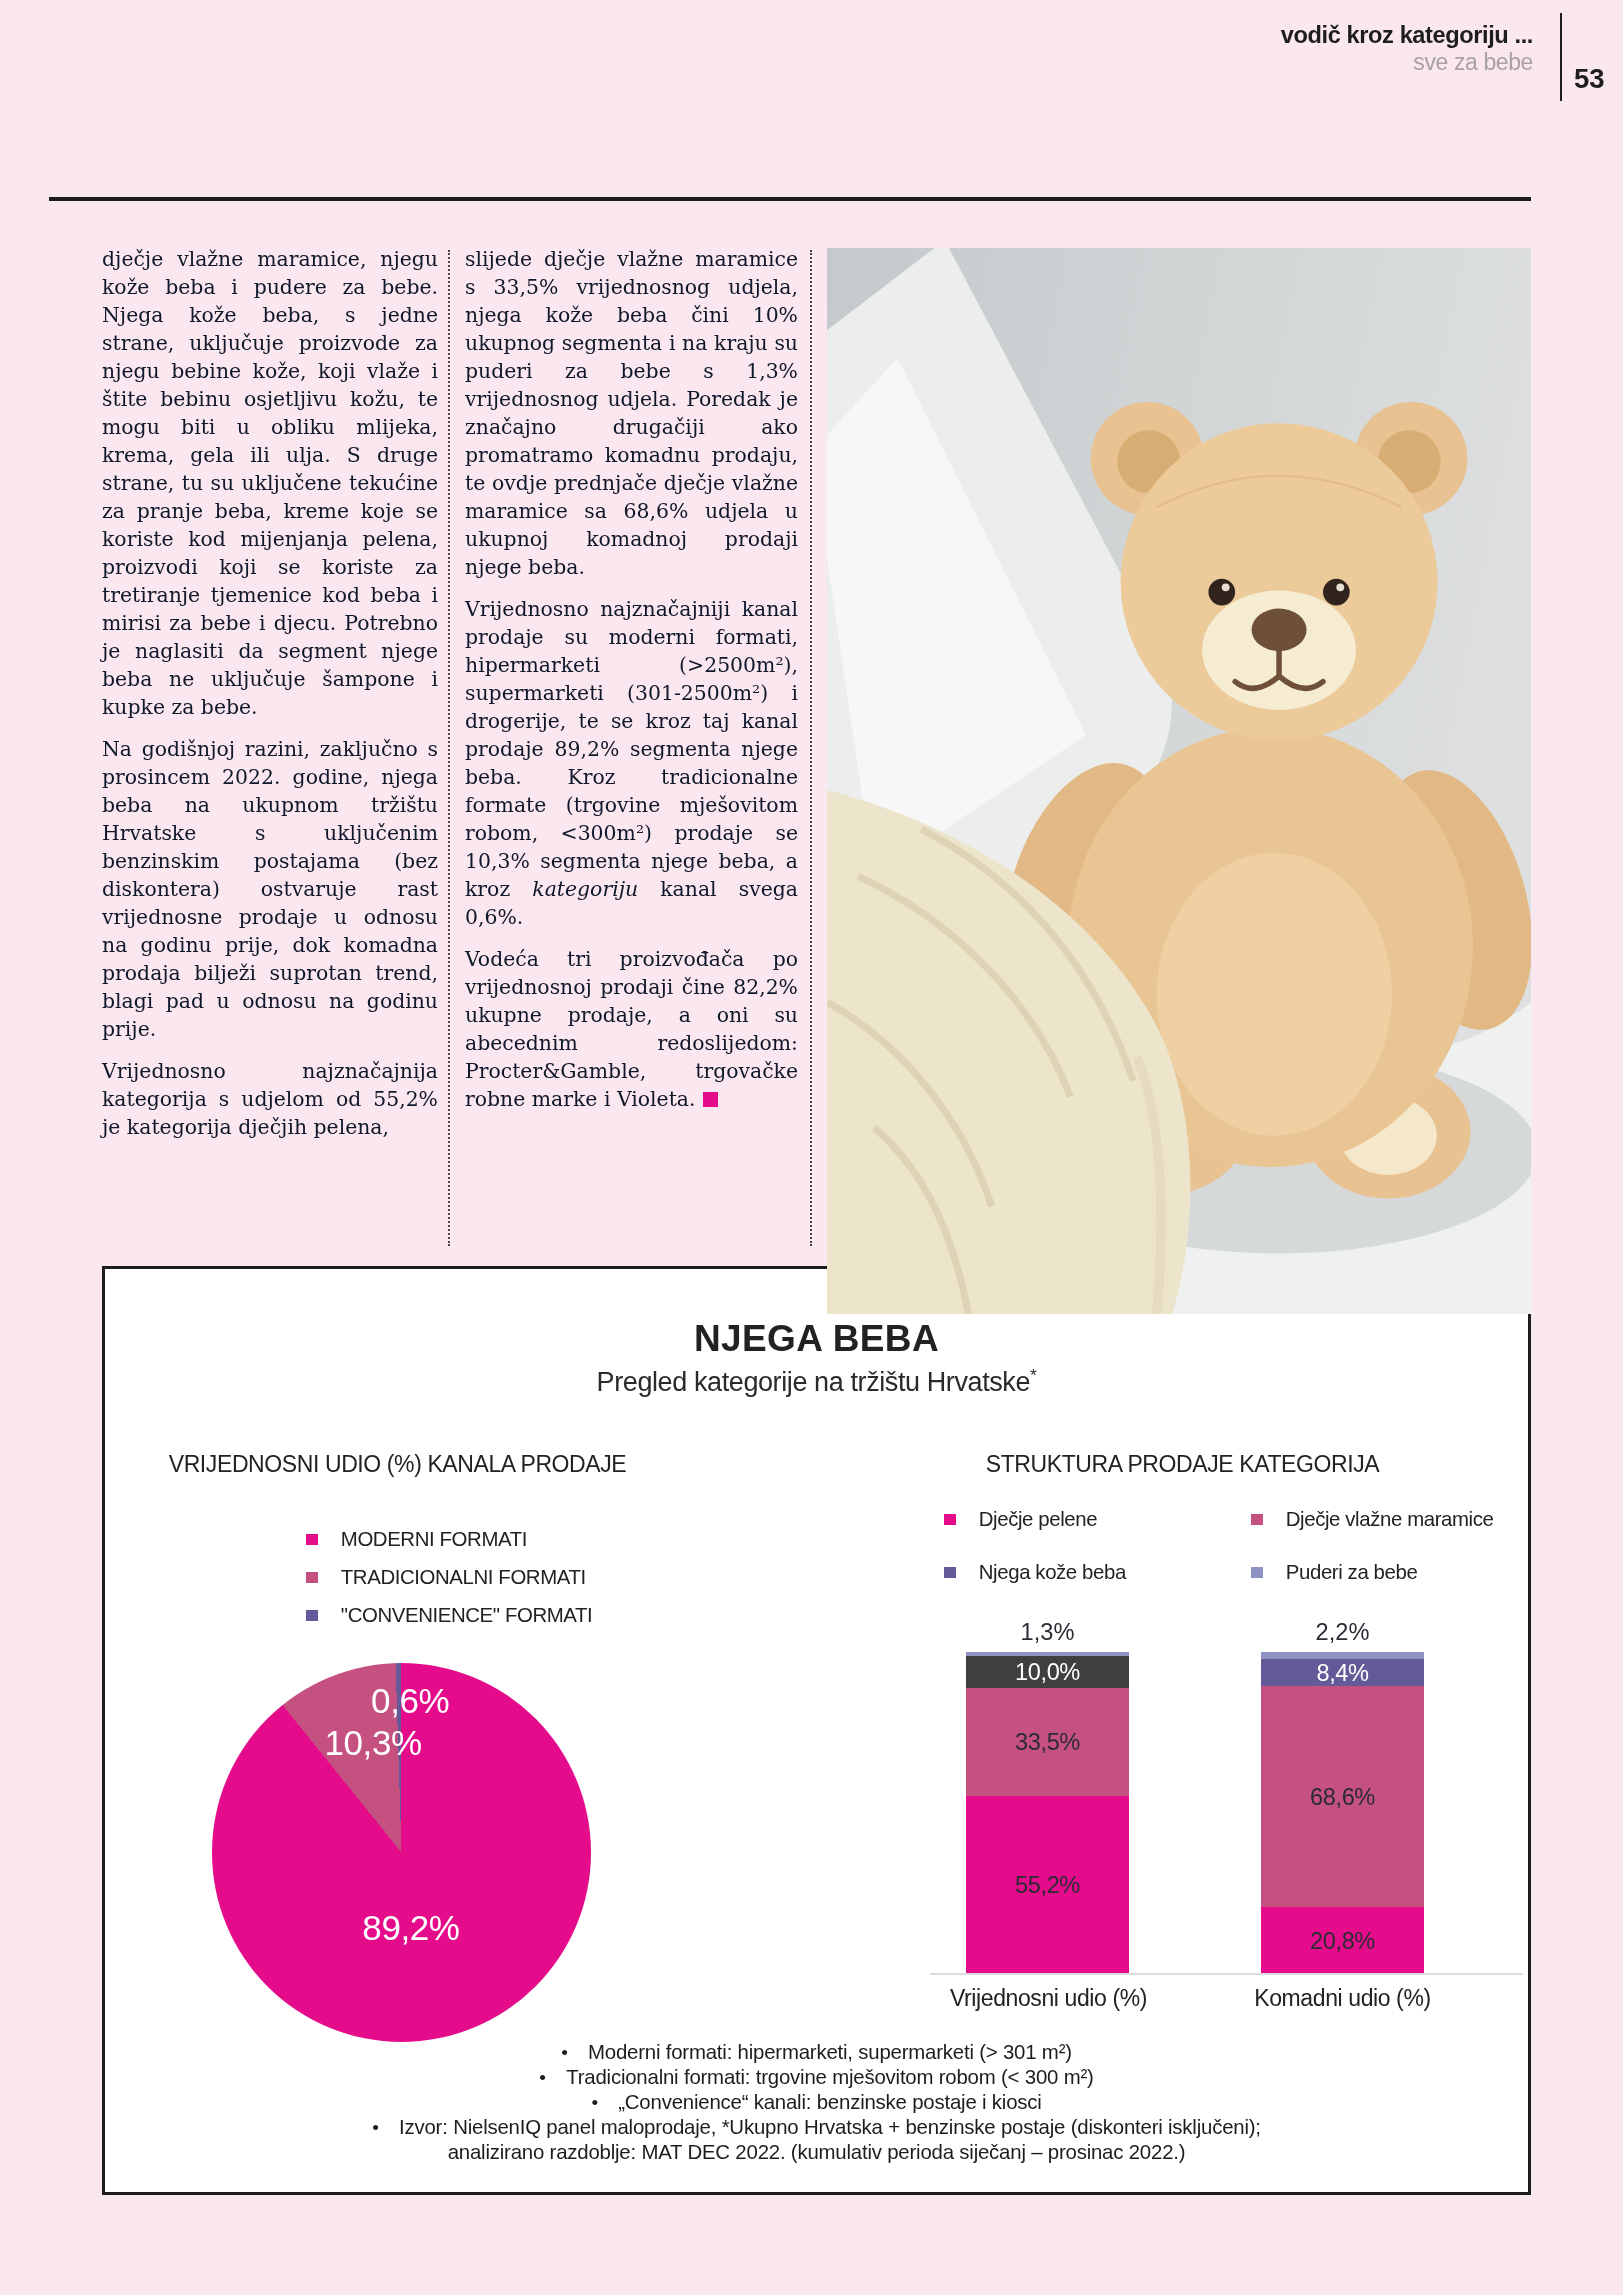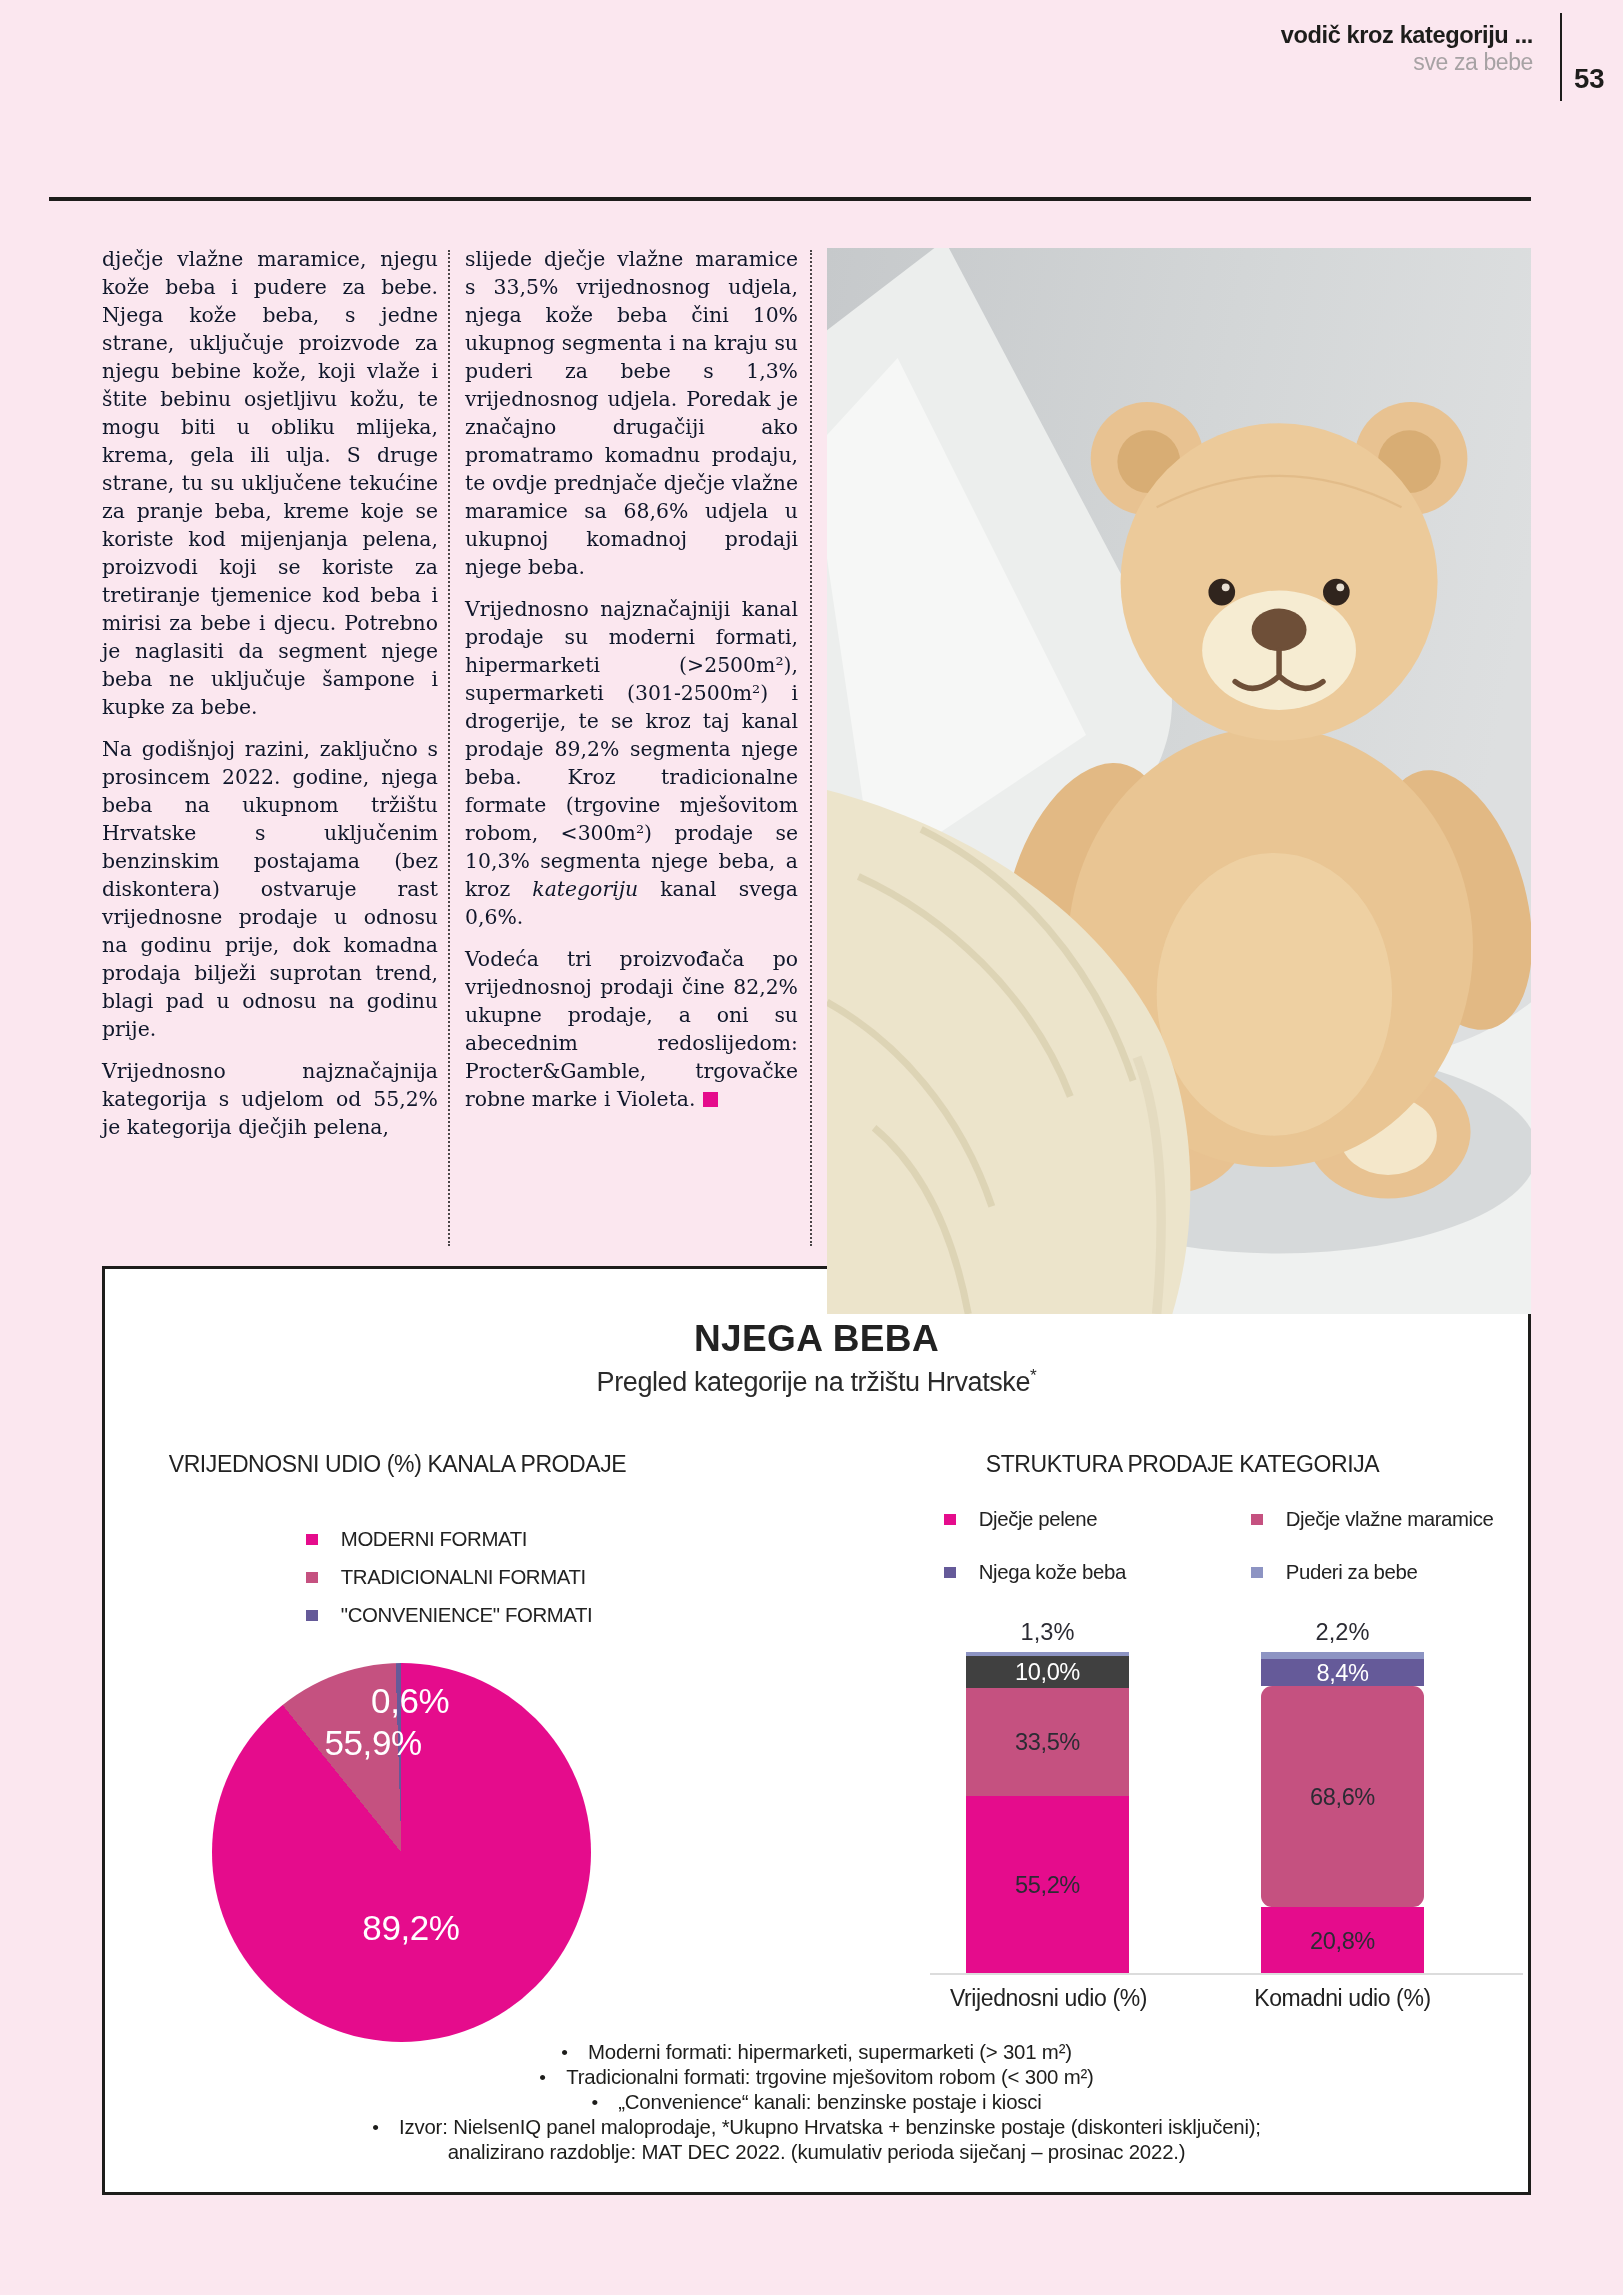--- a/index.html
+++ b/index.html
@@ -161,21 +161,21 @@
       <span class="lg-swatch" style="background-color: rgb(197, 81, 128);"></span>
       <span class="lg-label">TRADICIONALNI FORMATI</span>
     </div>
     <div class="lg-item" style="left:201px;top:335px;">
       <span class="lg-swatch" style="background-color: rgb(101, 90, 153);"></span>
       <span class="lg-label">"CONVENIENCE" FORMATI</span>
     </div>
 
     <div class="pie" style="background: conic-gradient(rgb(229, 12, 140) 0%, rgb(229, 12, 140) 89.2%, rgb(197, 81, 128) 89.2%, rgb(197, 81, 128) 99.5%, rgb(101, 90, 153) 99.5%, rgb(101, 90, 153) 100.1%);">
       <span class="pie-label" style="left:52.3%;top:10%;">0,6%</span>
-      <span class="pie-label" style="left:42.5%;top:21%;">55,9%</span>
+      <span class="pie-label" style="left:42.5%;top:21%;">10,3%</span>
       <span class="pie-label" style="left:52.5%;top:70%;">89,2%</span>
     </div>
 
     <div class="lg-item" style="left:839px;top:239px;">
       <span class="lg-swatch" style="background-color: rgb(229, 12, 140);"></span>
       <span class="lg-label">Dječje pelene</span>
     </div>
     <div class="lg-item" style="left:1146px;top:239px;">
       <span class="lg-swatch" style="background-color: rgb(197, 81, 128);"></span>
       <span class="lg-label">Dječje vlažne maramice</span>
@@ -201,21 +201,21 @@
         </div>
         <div class="bar-seg" style="height: 55.2%; background: rgb(229, 12, 140);">
           <span class="seg-label">55,2%</span>
         </div>
       </div>
     <div id="bar-1" class="stacked-bar">
         <div class="bar-seg" style="height: 2.2%; background: rgb(141, 148, 195);"></div>
         <div class="bar-seg" style="height: 8.4%; background: rgb(101, 90, 153);">
           <span class="seg-label light">8,4%</span>
         </div>
-        <div class="bar-seg" style="height: 68.6%; background: rgb(197, 81, 128); border-radius: 11px;">
+        <div class="bar-seg" style="height: 68.6%; background: rgb(197, 81, 128);">
           <span class="seg-label">68,6%</span>
         </div>
         <div class="bar-seg" style="height: 20.8%; background: rgb(229, 12, 140);">
           <span class="seg-label">20,8%</span>
         </div>
       </div>
     <div class="bar-baseline"></div>
     <div id="axis-0" class="axis-label">Vrijednosni udio (%)</div>
     <div id="axis-1" class="axis-label">Komadni udio (%)</div>
 

